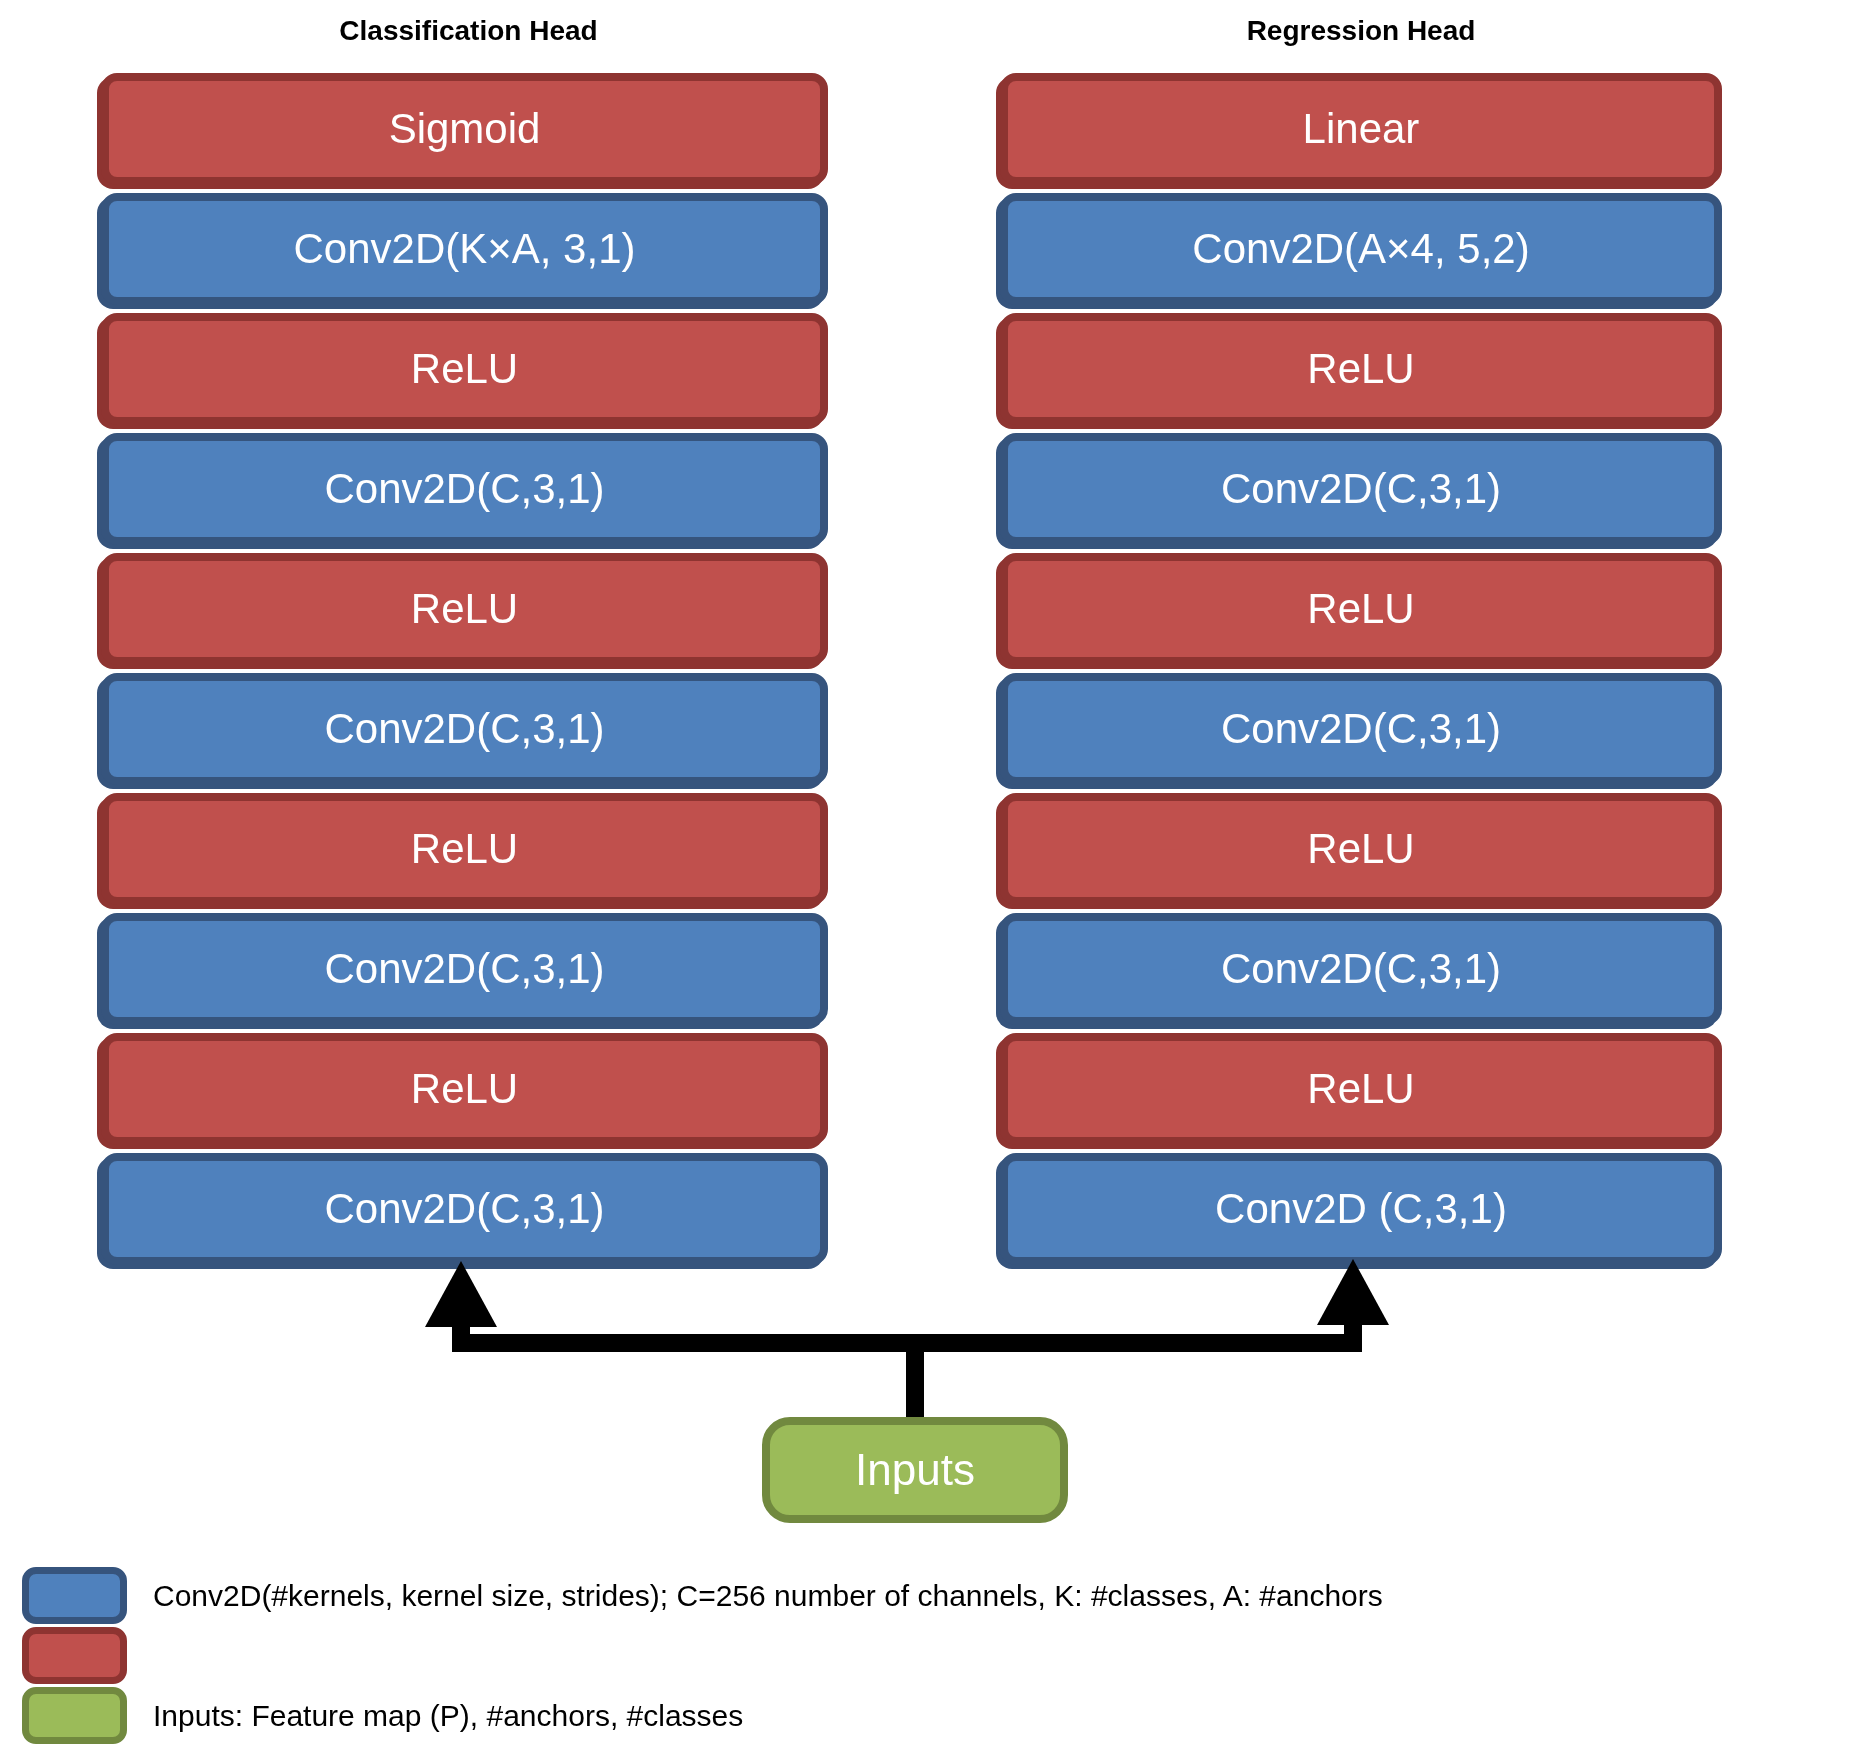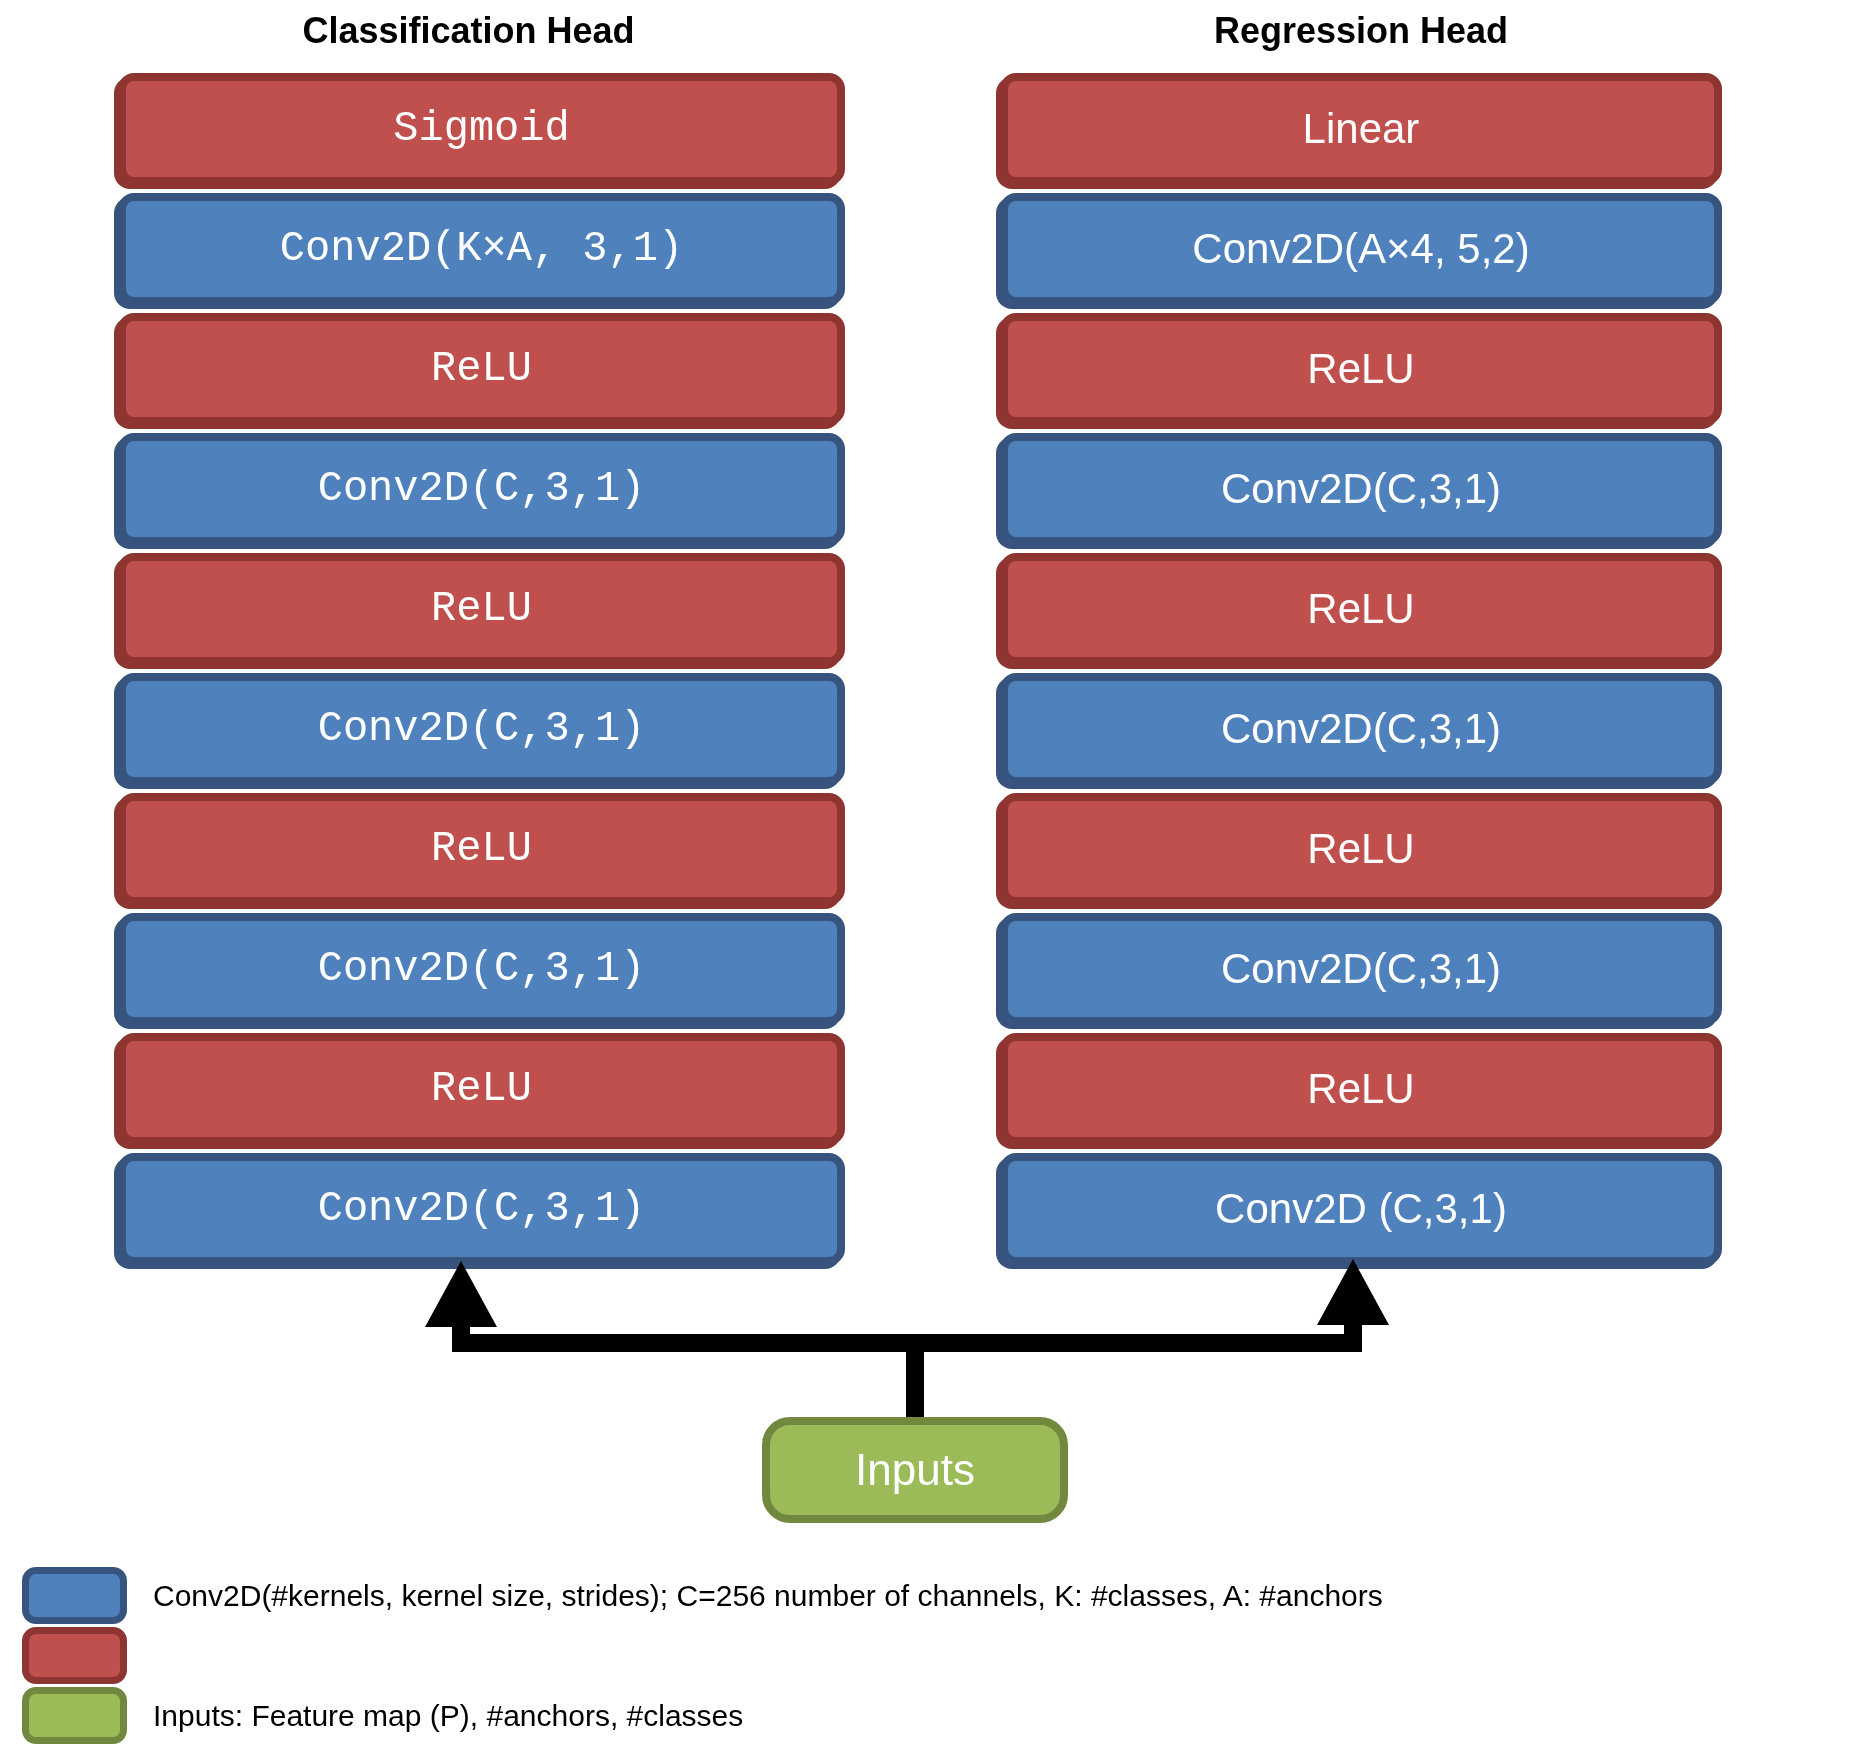--- a/index.html
+++ b/index.html
@@ -2,28 +2,28 @@
 <html style="--conv-fill: #4F81BD; --conv-dark: #36547D; --act-fill: #C0504D; --act-dark: #8E3431; --inputs-fill: #9BBB59; --inputs-dark: #71893F; --arrow: #000000; --text-on-box: #FFFFFF; --title-text: #000000;"><head>
 <meta charset="utf-8">
 <style>
   html,body{margin:0;padding:0;background:#ffffff;}
   .canvas{
     position:relative;width:1853px;height:1759px;background:#ffffff;overflow:hidden;
     font-family:"Liberation Sans", sans-serif;
   }
   .col-title{
     position:absolute;top:6px;height:50px;line-height:50px;
-    text-align:center;font-size:36px;font-weight:bold;color:var(--title-text);
+    text-align:center;font-size:28px;font-weight:bold;color:var(--title-text);
   }
   .col-title.left{left:105px;width:727px;}
   .col-title.right{left:1000px;width:722px;}
   .column{
     position:absolute;top:73px;display:flex;flex-direction:column;gap:8px;
   }
-  .column.left{left:118px;width:727px;font-family:Liberation Mono, monospace;}
+  .column.left{left:101px;width:727px;}
   .column.right{left:1000px;width:722px;}
   .layer{
     box-sizing:border-box;height:112px;width:100%;
     border-radius:16px;display:flex;align-items:center;justify-content:center;
     font-size:42px;color:var(--text-on-box);
   }
   .layer.conv{
     background:var(--conv-fill);border:8px solid var(--conv-dark);
     box-shadow:-4px 4px 0 var(--conv-dark);
   }

